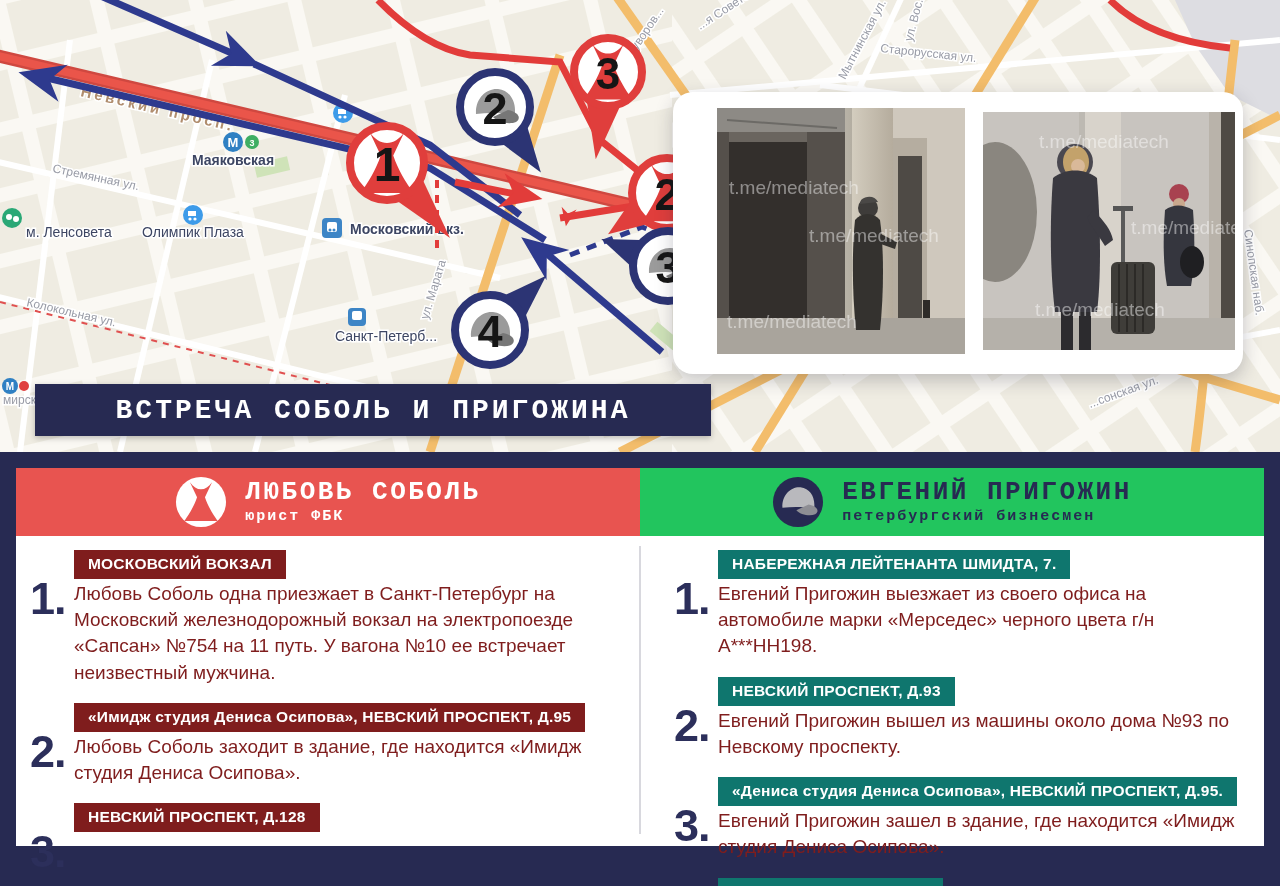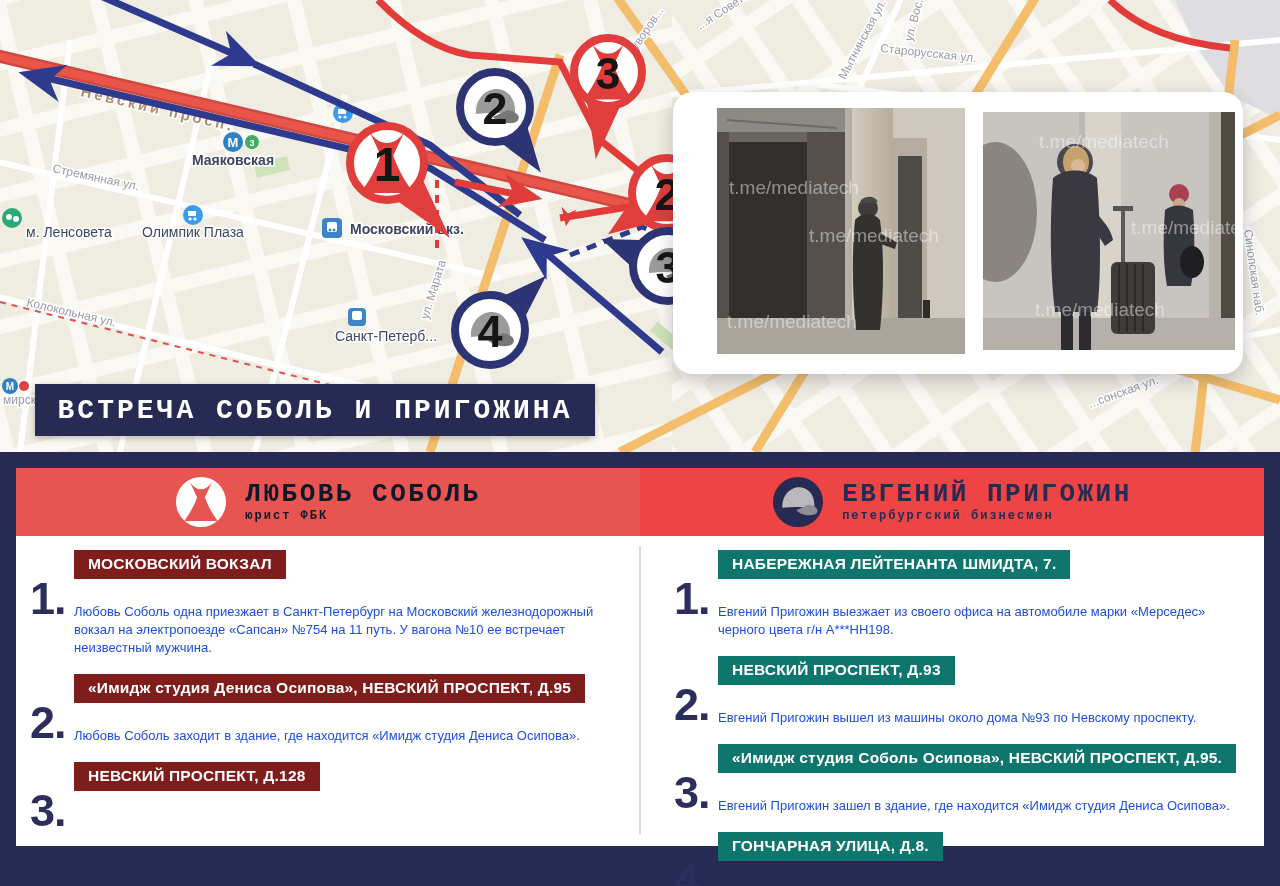--- a/index.html
+++ b/index.html
@@ -2,58 +2,58 @@
 <html><head>
 <meta charset="utf-8">
 <style>
   html,body{margin:0;padding:0;background:#13142c;}
   #stage{position:relative;width:1280px;height:886px;overflow:hidden;
          font-family:"Liberation Sans",sans-serif;background:#272a52;}
   
   #map-wrap{position:absolute;left:0;top:0;width:1280px;height:452px;}
   #map-wrap svg{display:block;}
   
-  .banner{position:absolute;left:35px;top:384px;width:560px;height:52px;
+  .banner{position:absolute;left:35px;top:384px;width:676px;height:52px;
           background:#272a52;display:flex;align-items:center;justify-content:center;
           box-shadow:0 2px 6px rgba(0,0,0,.25);}
   .banner span{color:#fff;font-family:"Liberation Mono",monospace;font-weight:bold;
                font-size:28px;letter-spacing:3px;white-space:nowrap;}
   
   .photo-panel{position:absolute;left:673px;top:92px;width:570px;height:282px;
                background:#fff;border-radius:20px;box-shadow:0 6px 18px rgba(40,40,60,.25);}
   .photo{position:absolute;overflow:hidden;}
   .photo1{left:44px;top:16px;width:248px;height:246px;}
   .photo2{left:310px;top:20px;width:252px;height:238px;}
   
   .bottom{position:absolute;left:0;top:452px;width:1280px;height:434px;background:#272a52;}
   .card{position:absolute;left:16px;top:16px;width:1248px;height:378px;background:#fff;}
   .headers{display:flex;height:68px;}
   .header{width:624px;display:flex;align-items:center;justify-content:center;gap:18px;}
   .header.sobol{background:#e85450;}
-  .header.prigozhin{background:#ef4444;}
+  .header.prigozhin{background:#22c55e;}
   .h-icon{width:52px;height:52px;flex:0 0 auto;}
   .h-text{display:flex;flex-direction:column;line-height:1.15;}
   .h-name{font-family:"Liberation Mono",monospace;font-weight:bold;font-size:26px;letter-spacing:2.5px;white-space:nowrap;}
-  .h-role{font-family:"Liberation Mono",monospace;font-weight:bold;font-size:12px;letter-spacing:2px;white-space:nowrap;}
-  .sobol .h-name,.sobol .h-role{color:#0f172a;}
+  .h-role{font-family:"Liberation Mono",monospace;font-weight:bold;font-size:15px;letter-spacing:2px;white-space:nowrap;}
+  .sobol .h-name,.sobol .h-role{color:#ffffff;}
   .prigozhin .h-name,.prigozhin .h-role{color:#272a52;}
   .cols{position:relative;display:flex;}
   .divider{position:absolute;left:623px;top:10px;width:2px;height:288px;background:#d8d8de;}
   .col{width:624px;box-sizing:border-box;padding-top:14px;}
   .col.left{padding-left:14px;padding-right:30px;}
   .col.right{padding-left:34px;padding-right:14px;}
   .step{display:flex;margin-bottom:17px;}
   .step-num{width:44px;flex:0 0 auto;font-size:45px;font-weight:800;color:#2c2f5b;
             line-height:.9;padding-top:29px;letter-spacing:-1px;}
   .step-body{flex:1;}
   .badge{display:inline-block;color:#fff;font-weight:bold;font-size:15.5px;
          padding:5px 14px 6px;letter-spacing:.2px;}
   .badge.red{background:#7f1d1d;}
   .badge.navy{background:#0f766e;}
-  .step-text{margin:24px 0 0;font-size:13px;line-height:1.38;color:#1d4ed8;max-width:545px;}
+  .step-text{margin:2px 0 0;font-size:19px;line-height:1.38;color:#7f1d1d;max-width:545px;}
   
   .wm{fill:rgba(255,255,255,.45);font-size:19px;font-family:"Liberation Sans",sans-serif;}
   .maplabel{fill:#989ba6;font-size:12px;paint-order:stroke;stroke:#ffffff;stroke-width:3px;}
   .mapplace{fill:#3d4663;font-size:14px;font-weight:bold;paint-order:stroke;stroke:#ffffff;stroke-width:3px;}
 </style>
 </head>
 <body>
 
 <div id="stage">
 
@@ -371,21 +371,21 @@
           <div class="step">
             <div class="step-num">2.</div>
             <div class="step-body">
               <span class="badge navy">НЕВСКИЙ ПРОСПЕКТ, Д.93</span>
               <p class="step-text">Евгений Пригожин вышел из машины около дома №93 по Невскому проспекту.</p>
             </div>
           </div>
           <div class="step">
             <div class="step-num">3.</div>
             <div class="step-body">
-              <span class="badge navy">«Имидж студия Соболь Осипова», НЕВСКИЙ ПРОСПЕКТ, Д.95.</span>
+              <span class="badge navy">«Дениса студия Дениса Осипова», НЕВСКИЙ ПРОСПЕКТ, Д.95.</span>
               <p class="step-text">Евгений Пригожин зашел в здание, где находится «Имидж студия Дениса Осипова».</p>
             </div>
           </div>
           <div class="step">
             <div class="step-num">4.</div>
             <div class="step-body">
               <span class="badge navy">ГОНЧАРНАЯ УЛИЦА, Д.8.</span>
               <p class="step-text">Примерно через 15 минут Евгений Пригожин садится в автомобиль марки «Мерседес» черного цвета г/н А***НН198.</p>
             </div>
           </div>

